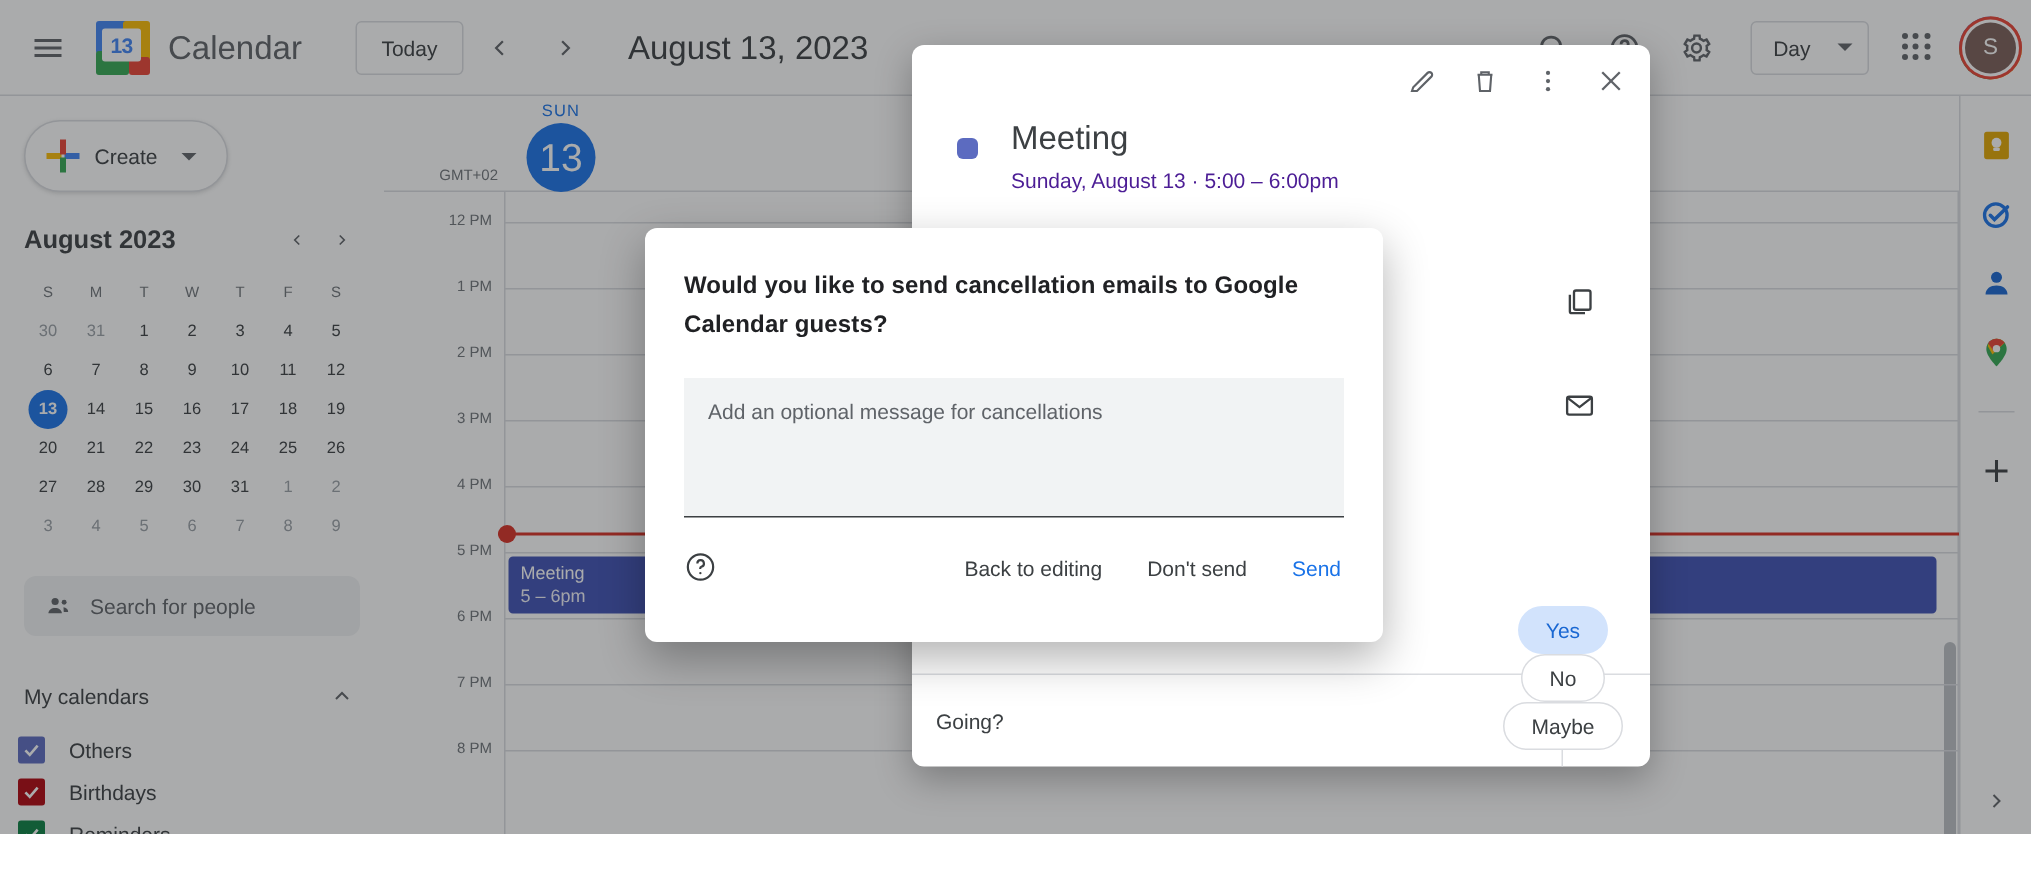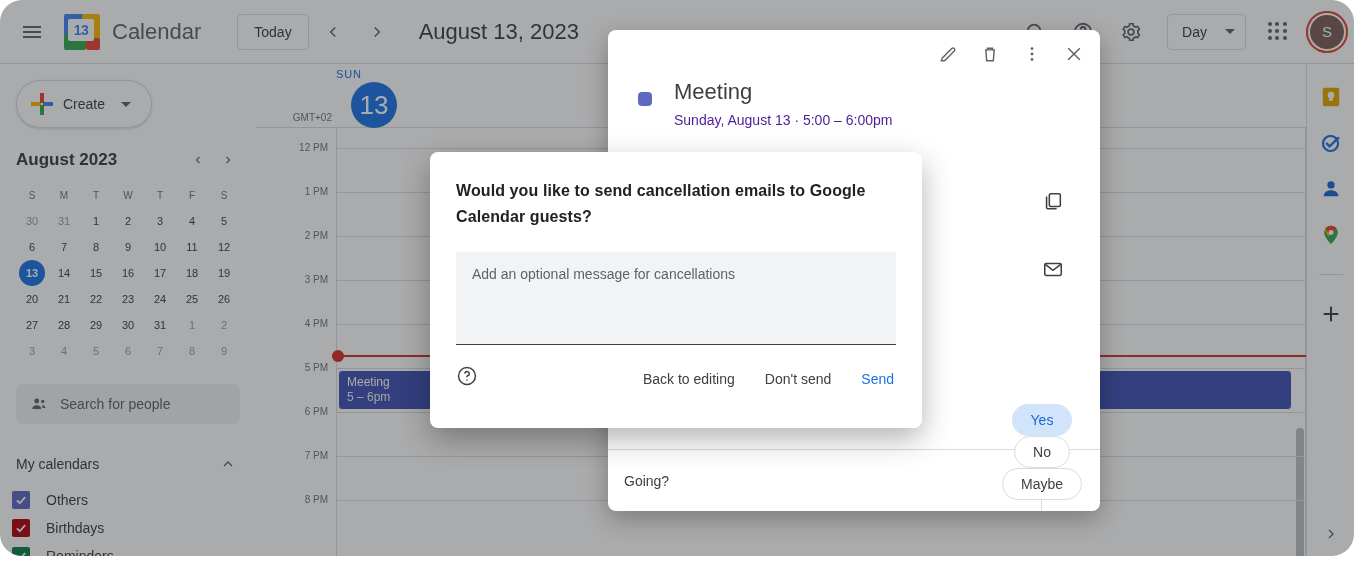--- a/index.html
+++ b/index.html
@@ -8,21 +8,20 @@
     width: 1354px; height: 580px;
     overflow: hidden;
     font-family: "Liberation Sans", sans-serif;
     background: #ffffff;
   }
 
   #app {
     position: relative;
     width: 1354px; height: 556px;
     overflow: hidden;
-    border-radius: 22px;
   }
 
   
   #scrim {
     position: absolute; inset: 0;
     background: rgba(32,33,36,0.38);
     z-index: 500;
   }
 
   
@@ -182,21 +181,21 @@
     background:#fff; overflow:hidden;
   }
   .day-head {
     height: 64px; display:flex; align-items:flex-start; position:relative;
     border-bottom: 1px solid #dadce0;
   }
   .tz-label {
     position:absolute; left: 4px; bottom: 4px; font-size: 10px; color:#70757a;
     width: 72px; text-align:right;
   }
-  .dow-col { margin-left: 80px; text-align:left; width: 76px; padding-top: 4px; }
+  .dow-col { margin-left: 80px; text-align:center; width: 76px; padding-top: 4px; }
   .dow-txt { font-size: 11px; color:#1a73e8; letter-spacing: .8px; font-weight: 500; }
   .dnum {
     width: 46px; height: 46px; border-radius:50%; background:#1a73e8; color:#fff;
     display:flex; align-items:center; justify-content:center; font-size: 26px;
     margin: 2px auto 0; cursor:pointer;
   }
   .timegrid {
     position:relative; height: 452px; overflow:hidden;
   }
   .hour-row {
@@ -287,21 +286,21 @@
   }
   .dlg-title {
     font-size: 16px; font-weight: 700; color:#202124; line-height: 26px; letter-spacing: .1px;
   }
   .dlg-textarea {
     margin-top: 22px; height: 93px; background:#f1f3f4;
     border-bottom: 1px solid #3c4043; padding: 14px 16px;
     font-size: 14px; color:#5f6368; cursor:text;
   }
   .dlg-actions {
-    display:flex; margin-top: 20px; gap: 44px;
+    display:flex; align-items:center; margin-top: 20px; gap: 44px;
   }
   .help-icon { color:#3c4043; cursor:pointer; width:24px;height:24px; }
   .dlg-btns { margin-left:auto; display:flex; align-items:center; gap: 26px; }
   .dlg-btn {
     border:none; background:transparent; font-size:14px; color:#3c4043; cursor:pointer;
     font-family: "Liberation Sans", sans-serif; padding: 6px 2px;
   }
   .dlg-btn.primary { color:#1a73e8; font-weight: 500; }
 </style>
 </head>

